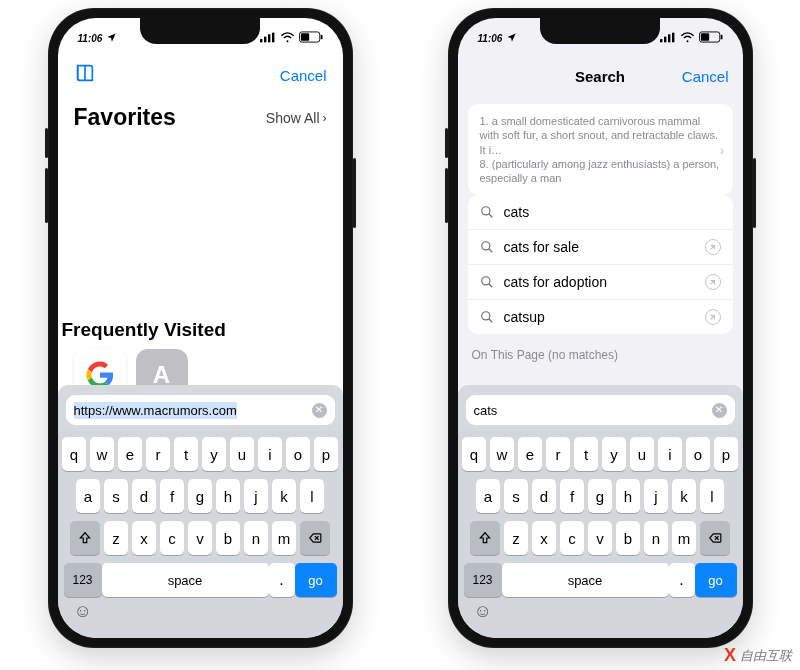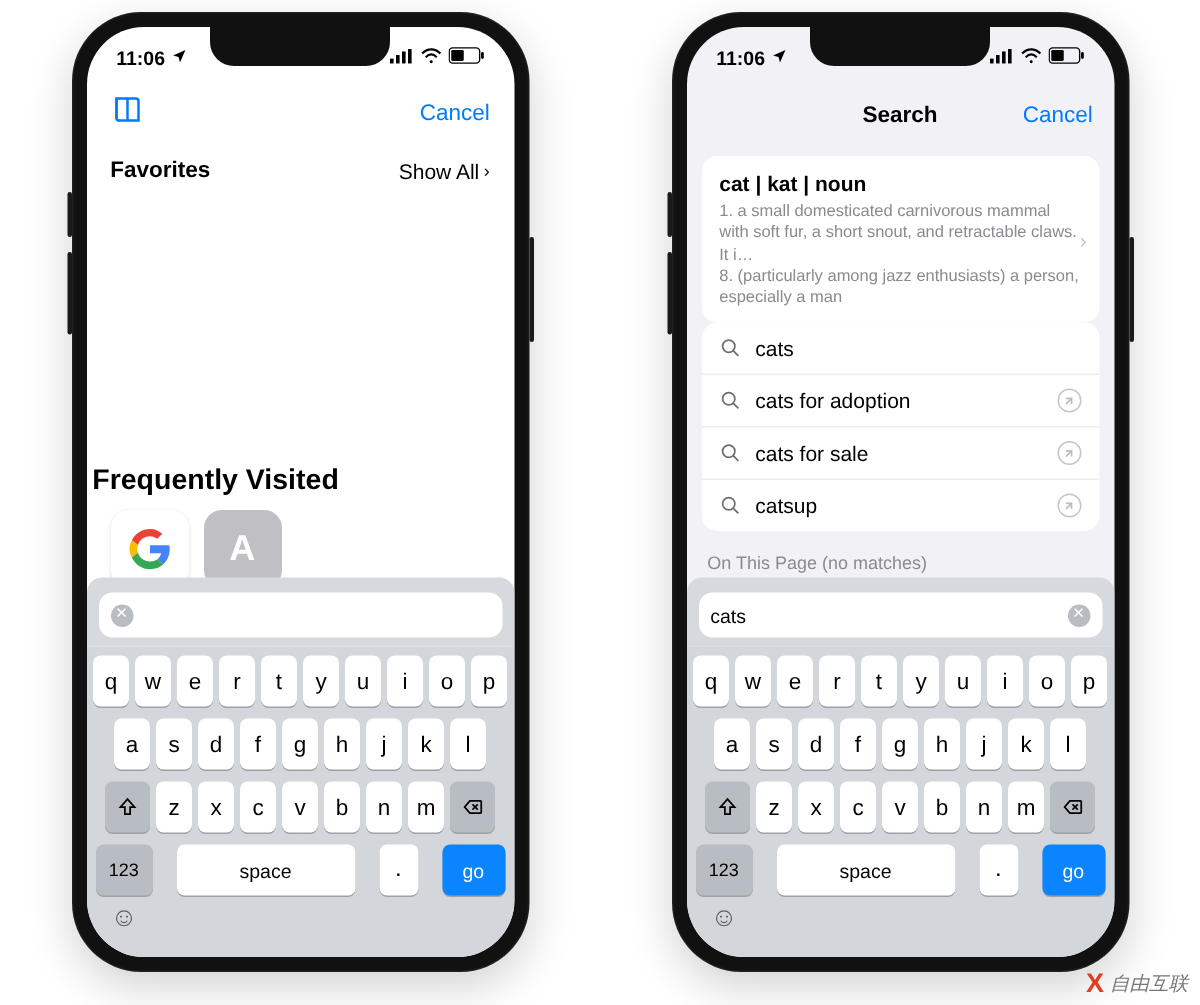--- a/index.html
+++ b/index.html
@@ -39,53 +39,53 @@
   .screen.grey { background:#f2f2f6; }
   .notch {
     position:absolute; top:0; left:50%; transform:translateX(-50%);
     width:120px; height:26px; background:#111;
     border-bottom-left-radius:16px;
     border-bottom-right-radius:16px;
     z-index:20;
   }
   .statusbar {
     height:40px; display:flex; justify-content:space-between;
-    align-items:center; padding:0 20px; font-size:13px; font-weight:600;
+    align-items:center; padding:0 20px; font-size:10px; font-weight:600;font-style:italic;
   }
   .sb-left{display:flex; gap:4px; align-items:center;}
   .sb-right{display:flex; gap:4px; align-items:center;}
 
   
   .navrow {display:flex; justify-content:space-between; align-items:center; padding:4px 16px 2px;}
   .book-icon{color:#007aff;}
   .link{color:#007aff; font-size:15px;}
   .section-head{display:flex; justify-content:space-between; align-items:center; padding:14px 16px 2px;}
-  .section-head h2{margin:0; font-size:15px; font-weight:700;}
-  .showall{color:#000000; font-size:14px; display:flex; align-items:center; gap:3px;}
+  .section-head h2{margin:0; font-size:23px; font-weight:700;}
+  .showall{color:#404040; font-size:14px; display:flex; align-items:center; gap:3px;}
   .chev{font-size:12px;}
   .fav-area{height:180px;}
   .fv-head{font-size:19px; font-weight:700; padding:6px 4px 8px;}
   .fv-icons{display:flex; gap:10px; padding:0 16px;}
   .ficon{width:52px; height:52px; border-radius:12px; display:flex; align-items:center; justify-content:center; font-size:24px; font-weight:700;}
   .g-icon{background:#fff; box-shadow:0 1px 3px rgba(0,0,0,.12);}
   .a-icon{background:#bfbfc4; color:#fff;}
 
   
   .kb-zone{position:absolute; bottom:0; left:0; right:0;}
   .addrwrap{background:#d6d9dd; padding:10px 8px 6px; border-top-left-radius:10px; border-top-right-radius:10px;}
   .addrbar{background:#fff; border-radius:9px; height:30px; display:flex; align-items:center; padding:0 8px; justify-content:space-between;}
   .addr-text{font-size:13px;}
   .highlight{background:#cfe3fb; padding:1px 0;}
   .clear{width:15px; height:15px; border-radius:50%; background:#b9bdc2; color:#fff; display:flex; align-items:center; justify-content:center; font-size:10px; line-height:1;}
   .keyboard{background:#d3d6db; padding:6px 4px 6px;}
   .krow{display:flex; justify-content:center; gap:4px; margin-bottom:8px;}
   .key{background:#fff; border-radius:5px; width:24px; height:34px; display:flex; align-items:center; justify-content:center; font-size:15px; box-shadow:0 1px 0 rgba(0,0,0,.25);}
   .key.mod{background:#b8bcc3; width:30px;}
   .krow.b{gap:4px; padding:0 2px;}
-  .botrow{display:flex; gap:16px; padding:0 2px;}
+  .botrow{display:flex; gap:0; padding:0 2px;}
   .k123{background:#b8bcc3; border-radius:5px; height:34px; width:38px; display:flex; align-items:center; justify-content:center; font-size:12px; box-shadow:0 1px 0 rgba(0,0,0,.25);}
   .kspace{background:#fff; border-radius:5px; height:34px; flex:1; display:flex; align-items:center; justify-content:center; font-size:13px; box-shadow:0 1px 0 rgba(0,0,0,.25);}
   .kdot{background:#fff; border-radius:5px; height:34px; width:26px; display:flex; align-items:center; justify-content:center; box-shadow:0 1px 0 rgba(0,0,0,.25);}
   .kgo{background:#0a84ff; color:#fff; border-radius:5px; height:34px; width:42px; display:flex; align-items:center; justify-content:center; font-size:13px; box-shadow:0 1px 0 rgba(0,0,0,.25);}
   .kb-bot{display:flex; justify-content:flex-start; padding:4px 12px 10px;}
   .emoji{color:#5b5e63; font-size:18px;}
 
   
   .title-row{display:flex; align-items:center; justify-content:center; position:relative; height:36px;}
   .title-row .title{font-size:15px; font-weight:600;}
@@ -171,20 +171,21 @@
             <path fill="#FBBC05" d="M10.2 28.5c-.5-1.4-.8-2.9-.8-4.5s.3-3.1.8-4.5l-6.9-5.4C1.6 17.4.5 20.6.5 24s1.1 6.6 2.8 9.9l6.9-5.4z"></path>
             <path fill="#34A853" d="M24 47c6.2 0 11.4-2 15.2-5.6l-7.1-5.5c-2 1.4-4.7 2.3-8.1 2.3-6.6 0-12.1-4.2-13.8-10l-6.9 5.4C6.9 41.6 14.8 47 24 47z"></path>
           </svg>
     </div>
     <div class="ficon a-icon">A</div>
   </div>
 
   <div class="kb-zone">
     <div class="addrwrap">
       <div class="addrbar">
+        <span class="addr-text"><span class="highlight">https://www.macrumors.com</span></span>
         <span class="clear">✕</span>
       </div>
     </div>
     <div class="keyboard">
       <div class="krow">
             <div class="key">q</div>
             <div class="key">w</div>
             <div class="key">e</div>
             <div class="key">r</div>
             <div class="key">t</div>
@@ -271,21 +272,20 @@
             </svg></span>
     </div>
   </div>
 
   <div class="title-row">
     <span class="title">Search</span>
     <span class="cancel">Cancel</span>
   </div>
 
   <div class="card">
-    <div class="def-head">cat | kat | noun</div>
     <div class="def-body">
       <div>1. a small domesticated carnivorous mammal with soft fur, a short snout, and retractable claws. It i…</div>
       <div>8. (particularly among jazz enthusiasts) a person, especially a man</div>
     </div>
     <span class="chev-r">›</span>
   </div>
 
   <div class="suglist">
         <div class="sugitem">
           <div class="sug-left">
@@ -295,35 +295,35 @@
             </svg>
             <span>cats</span>
           </div>
         </div>
         <div class="sugitem">
           <div class="sug-left">
             <svg width="14" height="14" viewBox="0 0 24 24" fill="none" stroke="#6e6e73" stroke-width="2">
               <circle cx="10" cy="10" r="7"></circle>
               <path d="M21 21l-6-6"></path>
             </svg>
-            <span>cats for adoption</span>
+            <span>cats for sale</span>
           </div>
           <span class="gofill">
             <svg width="9" height="9" viewBox="0 0 24 24" fill="none" stroke="#b9bdc2" stroke-width="3">
               <path d="M7 17L17 7M7 7h10v10"></path>
             </svg>
           </span>
         </div>
         <div class="sugitem">
           <div class="sug-left">
             <svg width="14" height="14" viewBox="0 0 24 24" fill="none" stroke="#6e6e73" stroke-width="2">
               <circle cx="10" cy="10" r="7"></circle>
               <path d="M21 21l-6-6"></path>
             </svg>
-            <span>cats for sale</span>
+            <span>cats for adoption</span>
           </div>
           <span class="gofill">
             <svg width="9" height="9" viewBox="0 0 24 24" fill="none" stroke="#b9bdc2" stroke-width="3">
               <path d="M7 17L17 7M7 7h10v10"></path>
             </svg>
           </span>
         </div>
         <div class="sugitem">
           <div class="sug-left">
             <svg width="14" height="14" viewBox="0 0 24 24" fill="none" stroke="#6e6e73" stroke-width="2">

